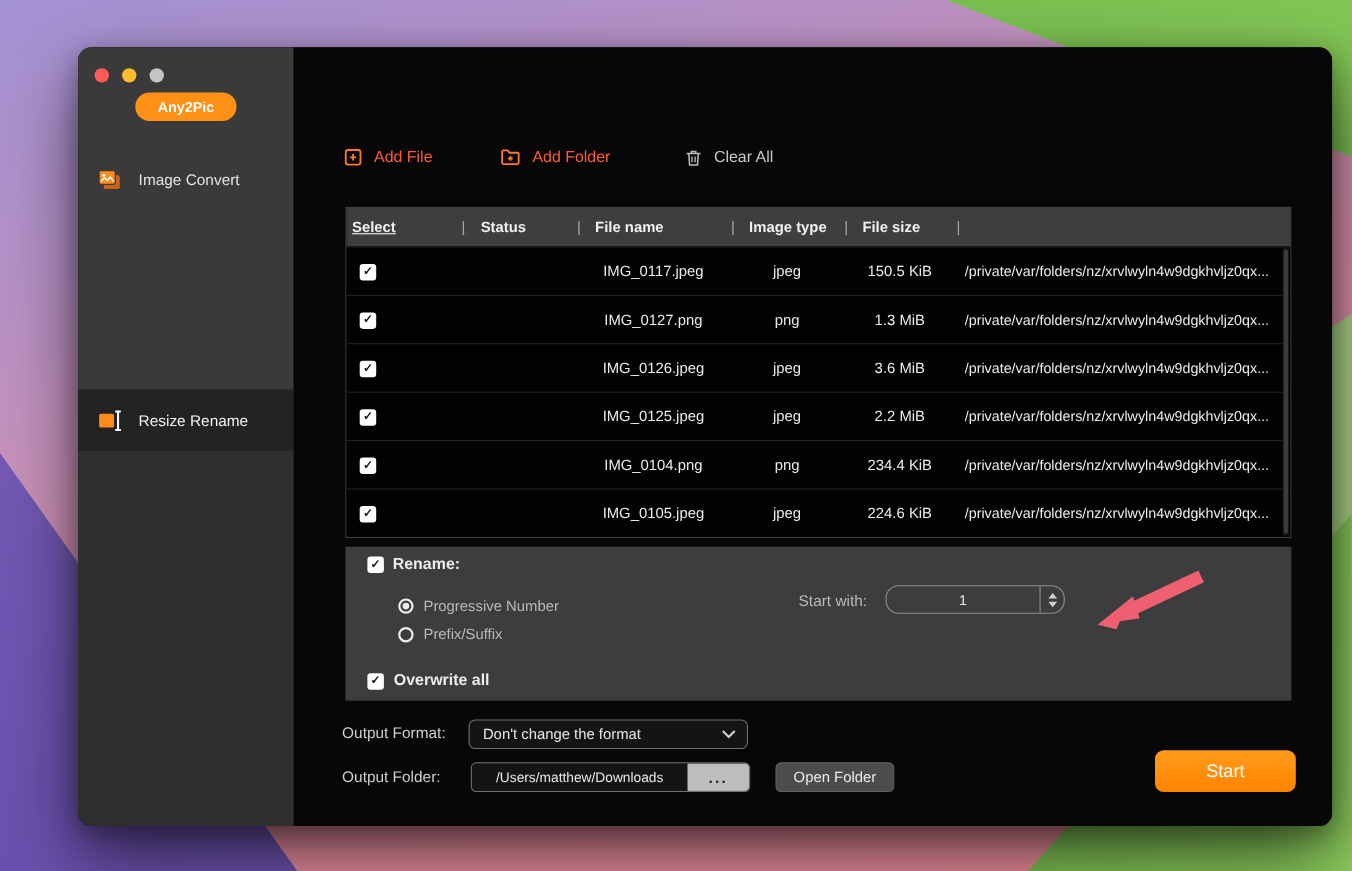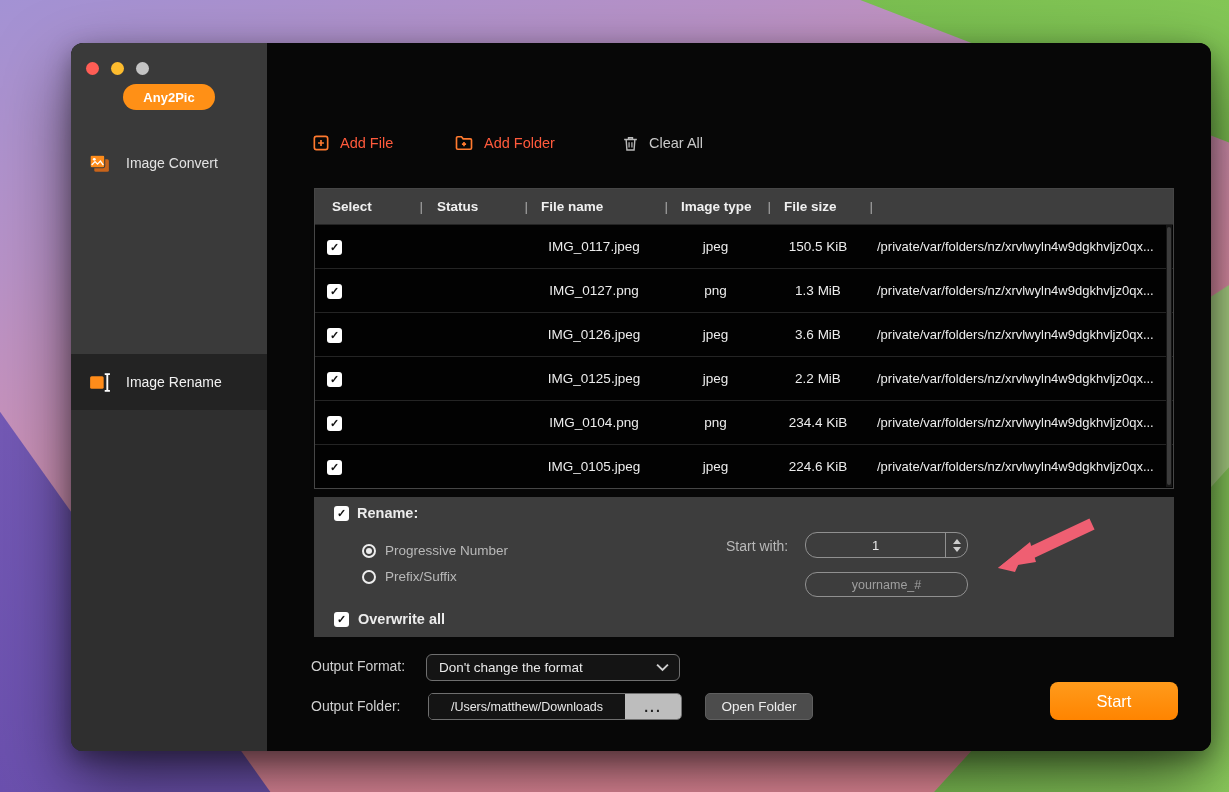--- a/index.html
+++ b/index.html
@@ -45,21 +45,21 @@
   .tool.gray { color:#c9c9c9; }
   .t-addfile { left:44px; } .t-addfolder { left:186px; } .t-clear { left:354px; }
 
   
   .table { position:absolute; left:47px; top:145px; width:860px; background:#010101;
     border:1px solid #464646; }
   .grid-cols { display:grid; grid-template-columns:104px 105px 140px 103px 102px 1fr; }
   .thead { height:35px; background:#3e3e3e; color:#f0f0f0; font-size:13.5px; font-weight:bold;
     align-items:center; }
   .hcell { display:flex; justify-content:space-between; align-items:center; height:100%; }
-  .h0{ padding-left:17px; } .h1{ padding-left:18px; } .h2{ padding-left:17px; }
+  .h0{ padding-left:5px;text-decoration:underline; } .h1{ padding-left:18px; } .h2{ padding-left:17px; }
   .h3{ padding-left:17px; } .h4{ padding-left:17px; } .h5{ padding-left:22px; }
   .hsep { color:#a8a8a8; font-weight:normal; margin-right:-4px; }
   .trow { height:44px; align-items:center; color:#ececec; font-size:13.5px;
     border-top:1px solid #242424; background:#020202; }
   .c-select { padding-left:12px; }
   .c-name,.c-type,.c-size { text-align:center; }
   .c-path { padding-left:8px; font-size:13px; white-space:nowrap; overflow:hidden; }
   .table-scroll { position:absolute; right:1px; top:36px; bottom:1px; width:6px; background:#151515; }
   .table-scroll .thumb { position:absolute; left:1px; right:1px; top:2px; bottom:2px;
     background:#3c3c3c; border-radius:3px; }
@@ -148,21 +148,21 @@
           <circle cx="7" cy="8" r="1.4" fill="#fff"></circle>
           <path d="M4.5 13.5l3.2-3.3 2.4 2.4 2.8-2.9 2.8 3.8" stroke="#fff" stroke-width="1.3" fill="none"></path>
         </svg>
       <span>Image Convert</span>
     </div>
     <div class="side-item selected" style="top:311px;">
       <svg width="25" height="25" viewBox="0 0 24 24">
           <rect x="3" y="6" width="13" height="12" rx="1.5" fill="#ff8c1a"></rect>
           <path d="M19.5 4v16M17 4h5M17 20h5" stroke="#fff" stroke-width="1.8" fill="none"></path>
         </svg>
-      <span>Image Rename</span>
+      <span>Resize Rename</span>
     </div>
   </div>
 
   <div class="titlebar-icons">
     <svg width="28" height="28" viewBox="0 0 24 24">
         <path d="M2.5 4.5h3L7.8 15h10.6l2.6-7.5H7" fill="none" stroke="#ff9000" stroke-width="2" stroke-linecap="round" stroke-linejoin="round"></path>
         <circle cx="9" cy="19.2" r="1.9" fill="#ff9000"></circle>
         <circle cx="16.8" cy="19.2" r="1.9" fill="#ff9000"></circle>
       </svg>
     <div class="help-badge">?</div>
@@ -290,21 +290,20 @@
         <span>Prefix/Suffix</span>
       </div>
       <div class="startwith-label">Start with:</div>
       <div class="spin">
         <input type="text" value="1" style="">
         <div class="stepper">
           <span class="arr-up"></span>
           <span class="arr-dn"></span>
         </div>
       </div>
-      <input type="text" class="pattern" placeholder="yourname_#" style="">
       <div class="overwrite-row">
         <span class="cb"></span>
         <span>Overwrite all</span>
       </div>
     </div>
 
     <div class="out-label lbl-format">Output Format:</div>
     <div class="dropdown">
       <span>Don't change the format</span>
       <svg width="13" height="9" viewBox="0 0 12 8">

